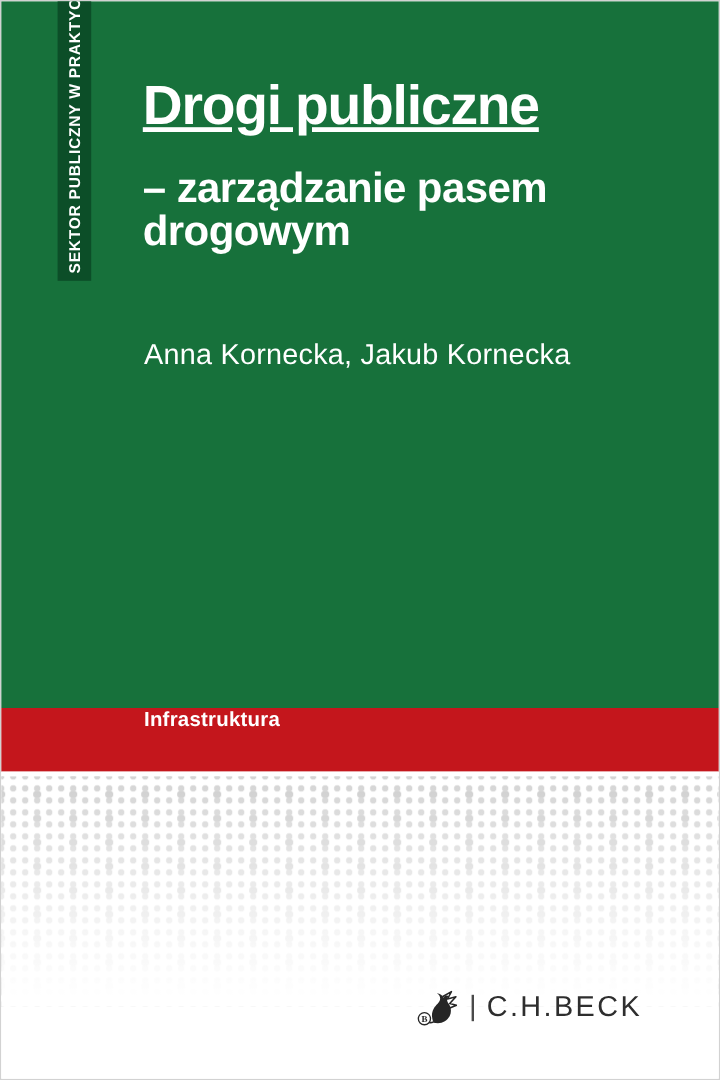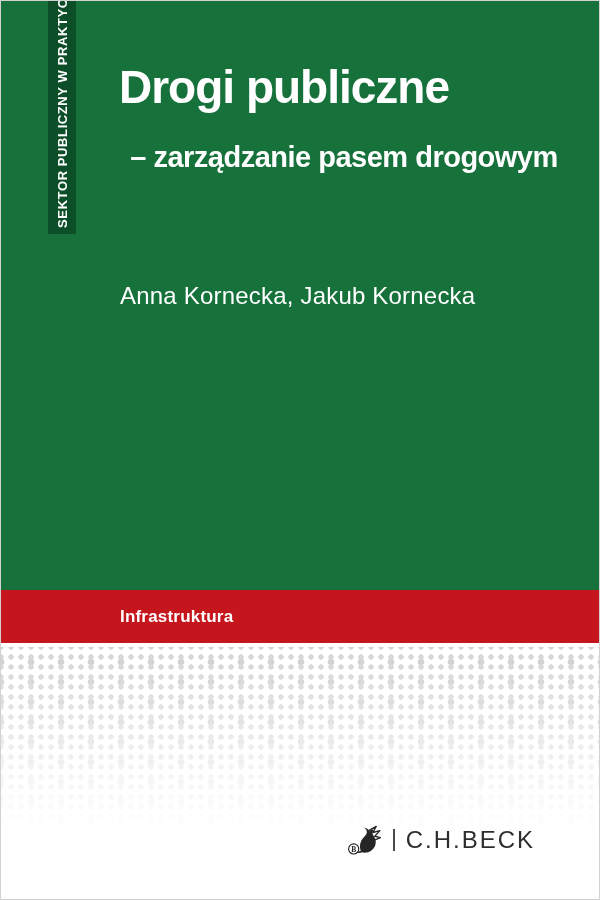--- a/index.html
+++ b/index.html
@@ -51,46 +51,46 @@
     left: 118px;
     top: 58px;
     right: 30px;
     color: #ffffff;
   }
   .book-title {
     font-size: 46px;
     line-height: 56px;
     font-weight: bold;
     letter-spacing: -1px;
+    text-decoration: underline;
   }
   .book-subtitle {
     margin-top: 24px;
-    font-size: 29px;
+    font-size: 35px;
     line-height: 36px;
     font-weight: bold;
     letter-spacing: -0.5px;
-    text-align: center;
   }
   .authors {
     position: absolute;
     left: 119px;
     top: 281px;
     color: #ffffff;
     font-size: 24px;
     letter-spacing: 0.2px;
   }
 
   
   .category-band {
     position: relative;
     width: 100%;
     height: 53px;
     background: #C4161C;
     display: flex;
-    align-items: center;
+    align-items: flex-start;
   }
   .category-label {
     margin-left: 119px;
     color: #ffffff;
     font-size: 17px;
     font-weight: bold;
     letter-spacing: 0.2px;
   }
 
   

